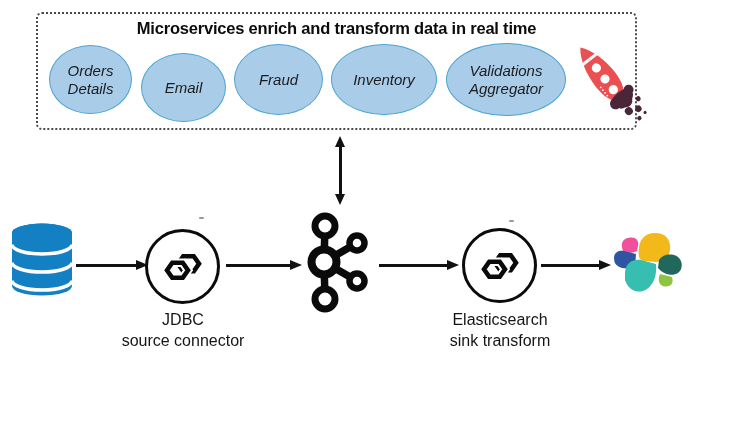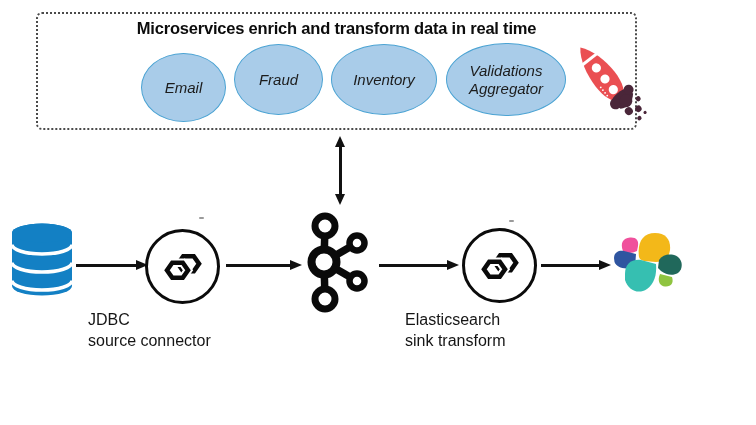--- a/index.html
+++ b/index.html
@@ -44,35 +44,39 @@
   .varrow::after{
     content:'';position:absolute;bottom:-11px;left:50%;transform:translateX(-50%);
     border-top:11px solid #111;border-left:5.5px solid transparent;border-right:5.5px solid transparent;
   }
   
   .connector-circle{
     position:absolute;width:75px;height:75px;border:3.2px solid #0b0b0b;border-radius:50%;
     background:#fff;display:flex;align-items:center;justify-content:center;box-sizing:border-box;
   }
   .node-label{
-    position:absolute;width:190px;
+    position:absolute;width:190px;text-align:center;
     font-size:16px;line-height:21px;color:#151515;white-space:pre-line;
   }
   .icon-abs{position:absolute;}
   .artifact-dash{position:absolute;height:2px;border-radius:1px;background:#9a9a9a;}
 </style>
 </head>
 <body>
 
 <div id="canvas">
 
   <div class="ms-box">
     <div class="ms-title">Microservices enrich and transform data in real time</div>
   </div>
 
+  <div class="service-ellipse se1">
+    <span class="service-label">Orders
+Details</span>
+  </div>
   <div class="service-ellipse se2">
     <span class="service-label">Email</span>
   </div>
   <div class="service-ellipse se3">
     <span class="service-label">Fraud</span>
   </div>
   <div class="service-ellipse se4">
     <span class="service-label">Inventory</span>
   </div>
   <div class="service-ellipse se5">

